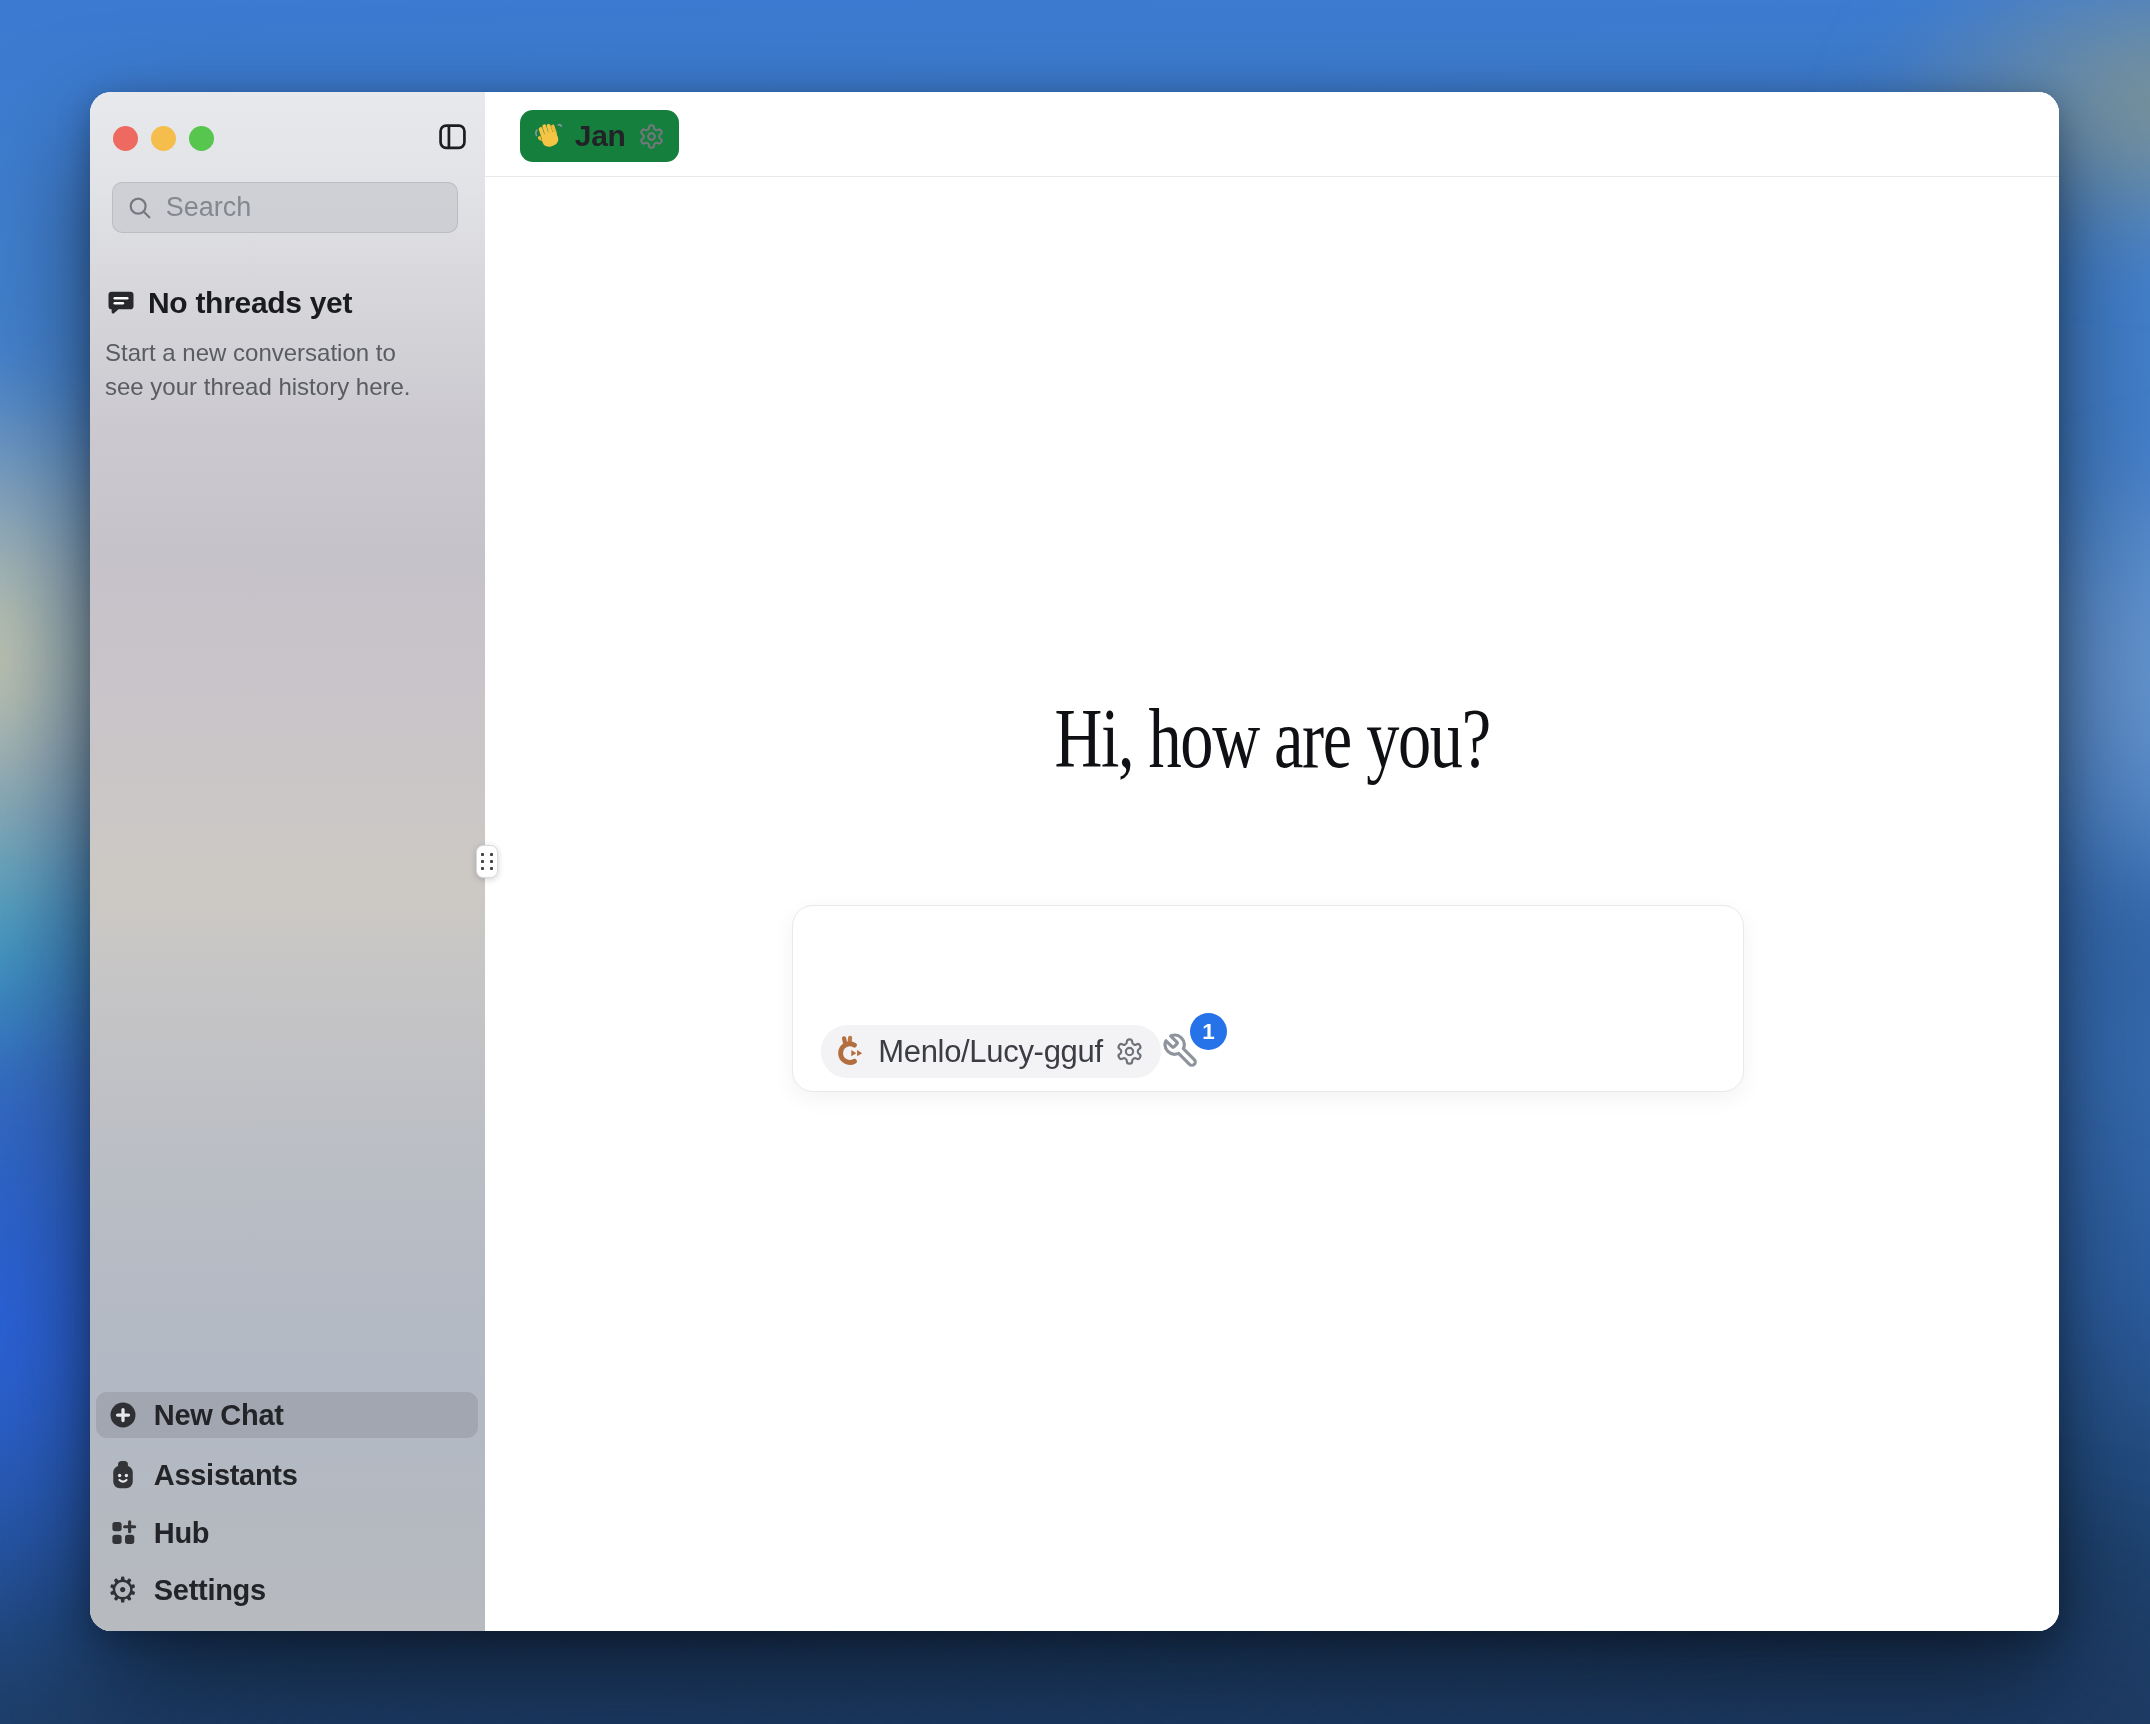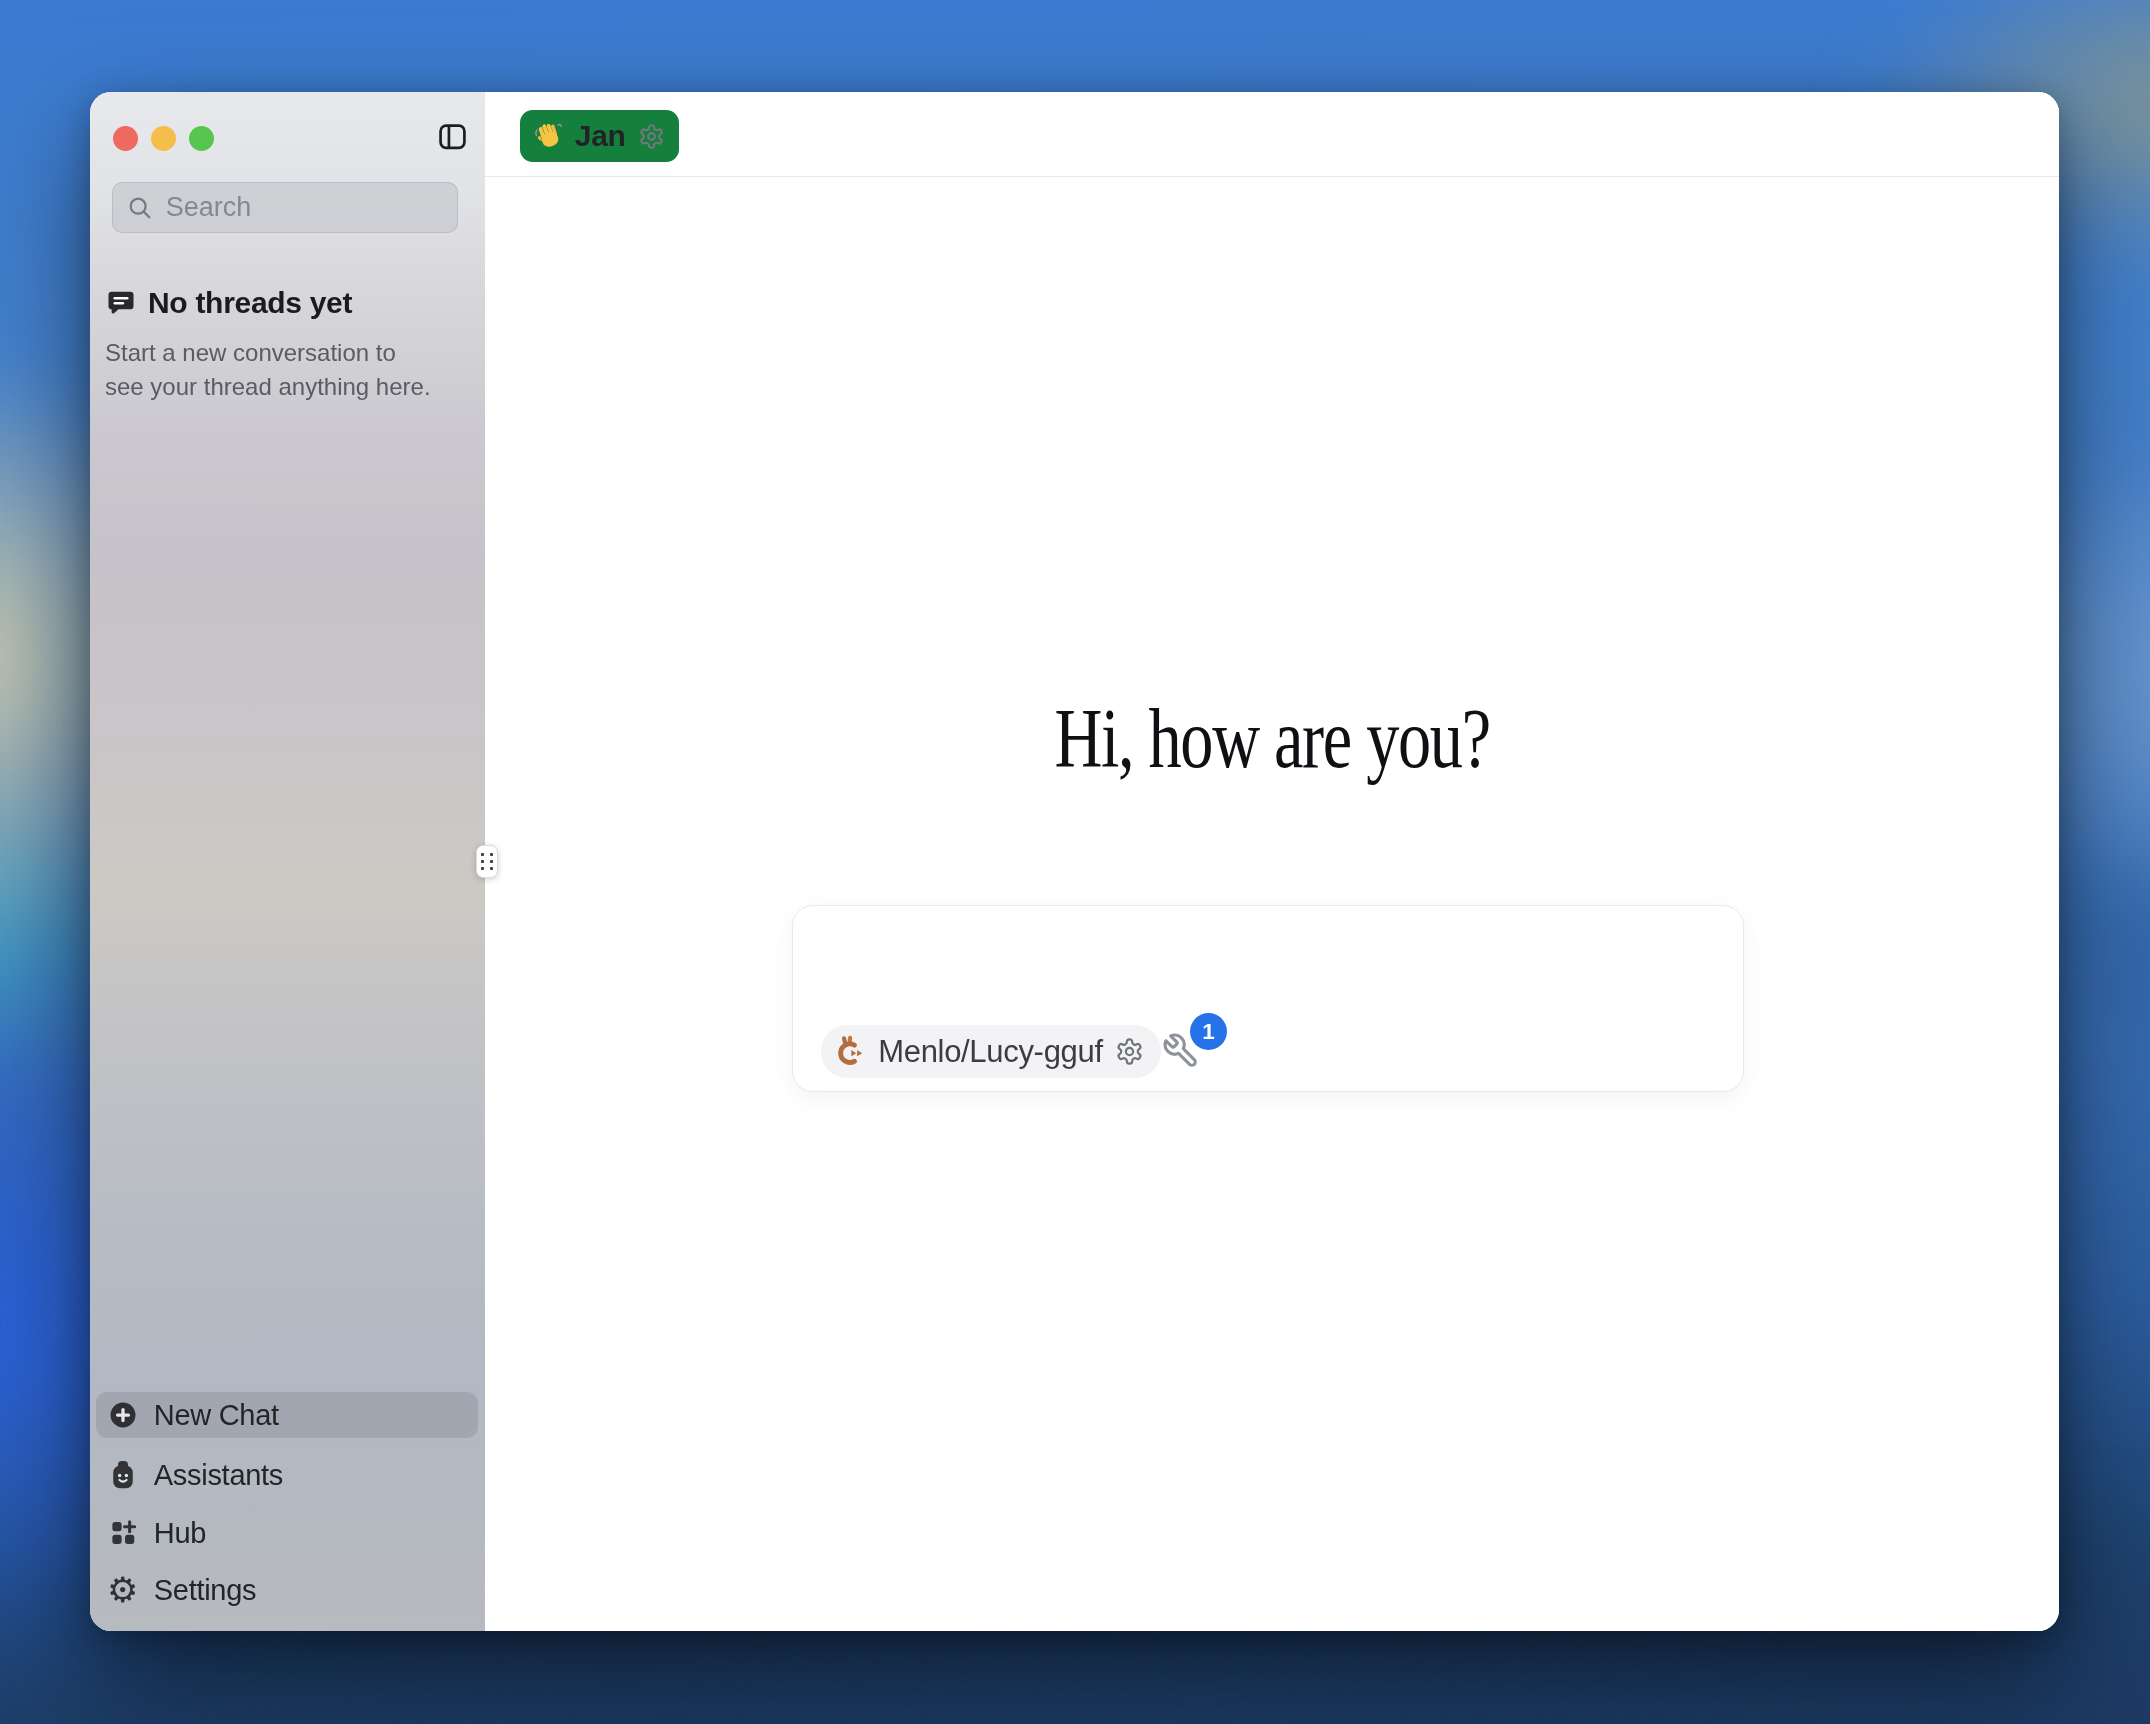--- a/index.html
+++ b/index.html
@@ -43,21 +43,21 @@
   .searchbox input::placeholder{color:#84888f;}
 
   .empty{position:absolute;left:0;top:194px;width:367px;}
   .empty-head{display:flex;align-items:center;gap:12px;padding-left:16px;}
   .empty-title{font-size:30px;font-weight:700;color:#1a1b1e;letter-spacing:-.01em;}
   .empty-desc{margin-top:16px;padding-left:15px;width:343px;font-size:24px;line-height:34px;color:#595c62;}
 
   .nav-item{position:absolute;left:6.4px;width:382px;height:46px;border-radius:11.2px;
     display:flex;align-items:center;gap:15px;padding-left:10.4px;cursor:pointer;}
   .nav-item.active{background:rgba(118,120,128,.28);}
-  .nav-label{font-size:29px;font-weight:400;color:#232428;letter-spacing:-.01em;}
+  .nav-label{font-size:29px;font-weight:700;color:#232428;letter-spacing:-.01em;}
   .nav-ic{width:32px;height:32px;display:flex;align-items:center;justify-content:center;}
   .gear-glyph{font-family:"DejaVu Sans",sans-serif;font-size:35px;color:#303136;line-height:1;}
 
   
   .drag-handle{position:absolute;left:386px;top:753px;width:22.4px;height:33px;border-radius:7.2px;background:#fff;
     border:0.8px solid #d9dade;box-shadow:0 1.6px 6.4px rgba(0,0,0,.18);display:flex;align-items:center;justify-content:center;cursor:col-resize;z-index:5;}
   .dots{display:grid;grid-template-columns:3.2px 3.2px;grid-template-rows:3.2px 3.2px 3.2px;gap:4px 5.6px;}
   .dots i{background:#434448;border-radius:0.8px;}
 
   
@@ -123,21 +123,21 @@
         <div class="empty-head">
           <span>
             <svg width="30" height="30" viewBox="0 0 24 24">
               <path fill="#28292d" d="M4.5 3h15A2.5 2.5 0 0 1 22 5.5v9a2.5 2.5 0 0 1-2.5 2.5H10l-3.6 3.1c-.8.7-1.9.2-1.9-.9V17h-0A2.5 2.5 0 0 1 2 14.5v-9A2.5 2.5 0 0 1 4.5 3z"></path>
               <line x1="7" y1="8.2" x2="17" y2="8.2" stroke="#fff" stroke-width="2" stroke-linecap="round"></line>
               <line x1="7" y1="12.2" x2="13.5" y2="12.2" stroke="#fff" stroke-width="2" stroke-linecap="round"></line>
             </svg>
           </span>
           <span class="empty-title">No threads yet</span>
         </div>
-        <div class="empty-desc">Start a new conversation to see your thread anything here.</div>
+        <div class="empty-desc">Start a new conversation to see your thread history here.</div>
       </div>
 
       <div class="nav-item active" style="top:1300px;">
         <span class="nav-ic">
           <svg width="30" height="30" viewBox="0 0 24 24">
             <circle cx="12" cy="12" r="10" fill="#2f3034"></circle>
             <line x1="7.6" y1="12" x2="16.4" y2="12" stroke="#e7e7ea" stroke-width="2.6" stroke-linecap="round"></line>
             <line x1="12" y1="7.6" x2="12" y2="16.4" stroke="#e7e7ea" stroke-width="2.6" stroke-linecap="round"></line>
           </svg>
         </span>

